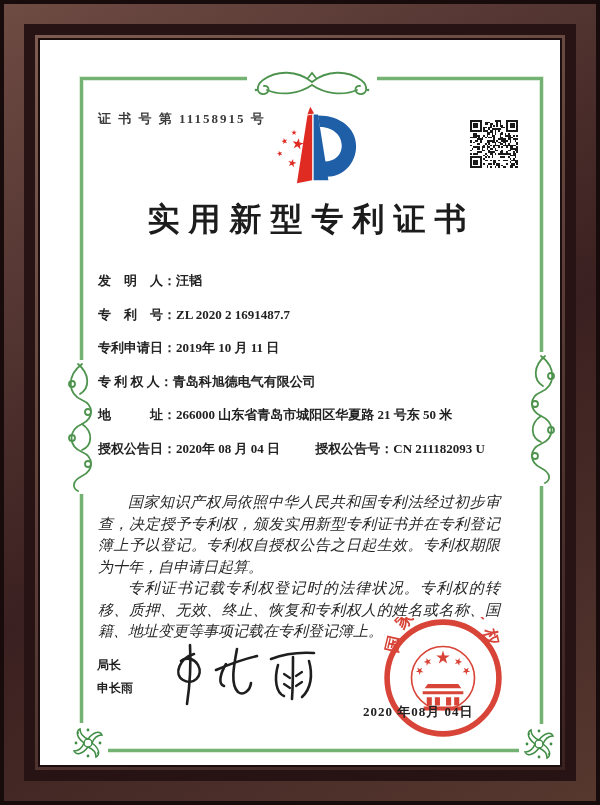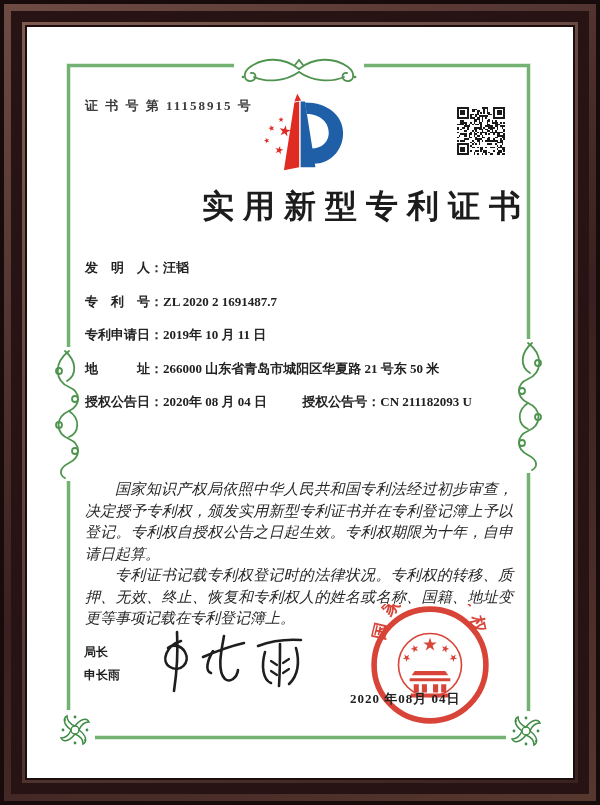--- a/index.html
+++ b/index.html
@@ -1,34 +1,34 @@
 <!DOCTYPE html>
 <html><head>
 <meta charset="utf-8">
 <style>
   html,body{margin:0;padding:0;background:#888;}
   *{box-sizing:border-box;}
   .stage{width:600px;height:805px;font-family:"Liberation Serif","DejaVu Serif",serif;}
   
   .f1{width:600px;height:805px;background:#170b0c;padding:4px;}
-  .f2{width:100%;height:100%;background:linear-gradient(150deg,#6e4b43 0%,#3a2020 55%,#57382f 100%);padding:7px;}
+  .f2{width:100%;height:100%;background:linear-gradient(150deg,#6e4b43 0%,#3a2020 55%,#57382f 100%);padding:20px;}
   .f3{width:100%;height:100%;background:#281314;padding:11px;}
   .f4{width:100%;height:100%;background:linear-gradient(150deg,#7d5b50,#3a2220);padding:3px;}
   .f5{width:100%;height:100%;background:#1c0e0f;padding:2px;}
   .mat{position:relative;width:100%;height:100%;background:#ffffff;overflow:hidden;}
   
   .green-border{position:absolute;left:40px;top:37px;width:463px;height:675px;
     border:3px solid #74b274;box-shadow:inset 0 0 0 1px #d9ecd9, 0 0 0 1px #dcedd9;}
   .orn{position:absolute;background:#fff;display:flex;align-items:center;justify-content:center;}
   .orn svg{display:block;}
   
   .cert-no{position:absolute;left:58px;top:70px;font-size:13px;letter-spacing:2px;color:#3c3c3c;font-weight:600;}
   .logo{position:absolute;left:228px;top:64px;}
   .qr{position:absolute;left:430px;top:80px;}
-  .title{position:absolute;left:40px;width:463px;top:158px;text-align:right;
+  .title{position:absolute;left:40px;width:463px;top:158px;text-align:center;
     font-size:32px;font-weight:bold;letter-spacing:9px;color:#1c1c1c;}
   .fields{position:absolute;left:58px;top:224px;right:62px;font-size:13px;color:#222;font-weight:600;}
   .frow{line-height:33.5px;white-space:nowrap;}
   .frow .lbl{color:#222;}
   .frow .val{color:#222;}
   .grant-no{margin-left:32px;}
   .body-text{position:absolute;left:58px;top:452px;right:60px;font-size:15px;line-height:21.5px;
     color:#262626;text-align:justify;font-style:italic;font-weight:500;}
   .body-text p{margin:0;text-indent:2em;}
   .signoff{position:absolute;left:57px;top:614px;font-size:12px;line-height:23px;font-weight:bold;
@@ -464,20 +464,23 @@
           <div class="frow">
             <span class="lbl">发　明　人</span><span>：</span><span class="val">汪韬</span>
           </div>
           <div class="frow">
             <span class="lbl">专　利　号</span><span>：</span><span class="val">ZL 2020 2 1691487.7</span>
           </div>
           <div class="frow">
             <span class="lbl">专利申请日</span><span>：</span><span class="val">2019年 10 月 11 日</span>
           </div>
           <div class="frow">
+            <span class="lbl">专 利 权 人</span><span>：</span><span class="val">青岛科旭德电气有限公司</span>
+          </div>
+          <div class="frow">
             <span class="lbl">地　　　址</span><span>：</span><span class="val">266000 山东省青岛市城阳区华夏路 21 号东 50 米</span>
           </div>
           <div class="frow">
             <span class="lbl">授权公告日</span><span>：</span><span class="val">2020年 08 月 04 日</span>
             <span class="grant-no">
               <span class="lbl">授权公告号</span><span>：</span><span class="val">CN 211182093 U</span>
             </span>
           </div>
         </div>
 

